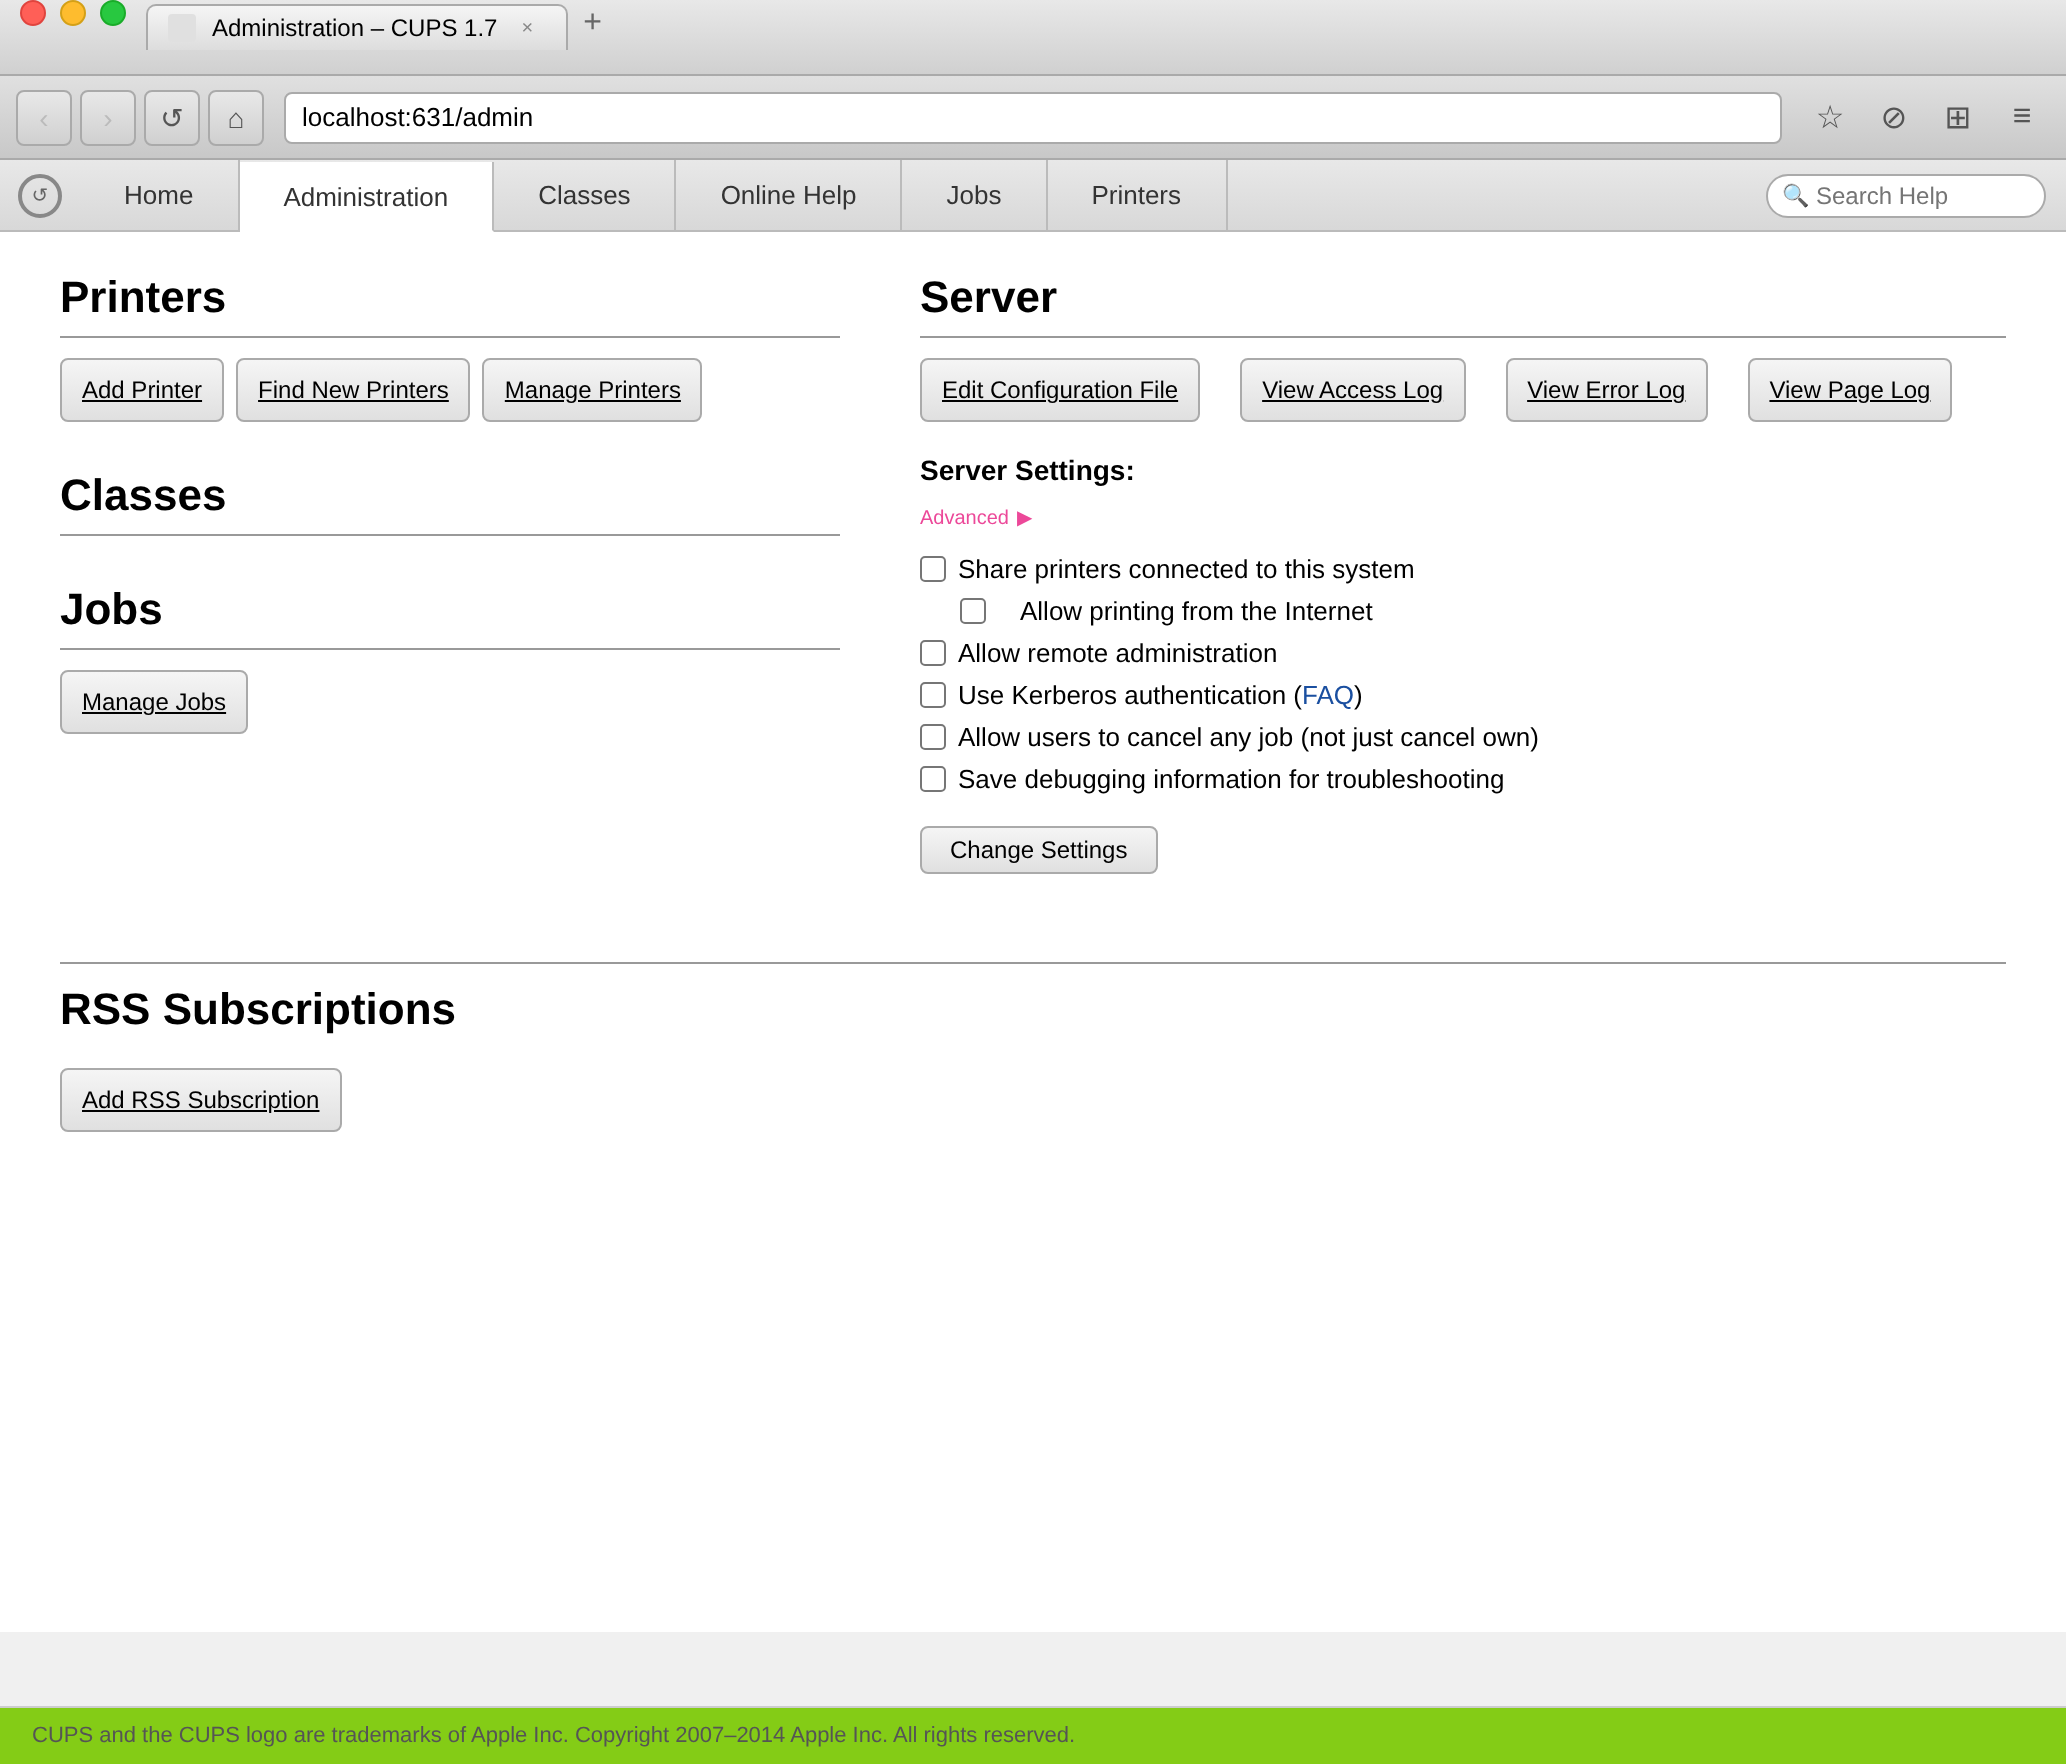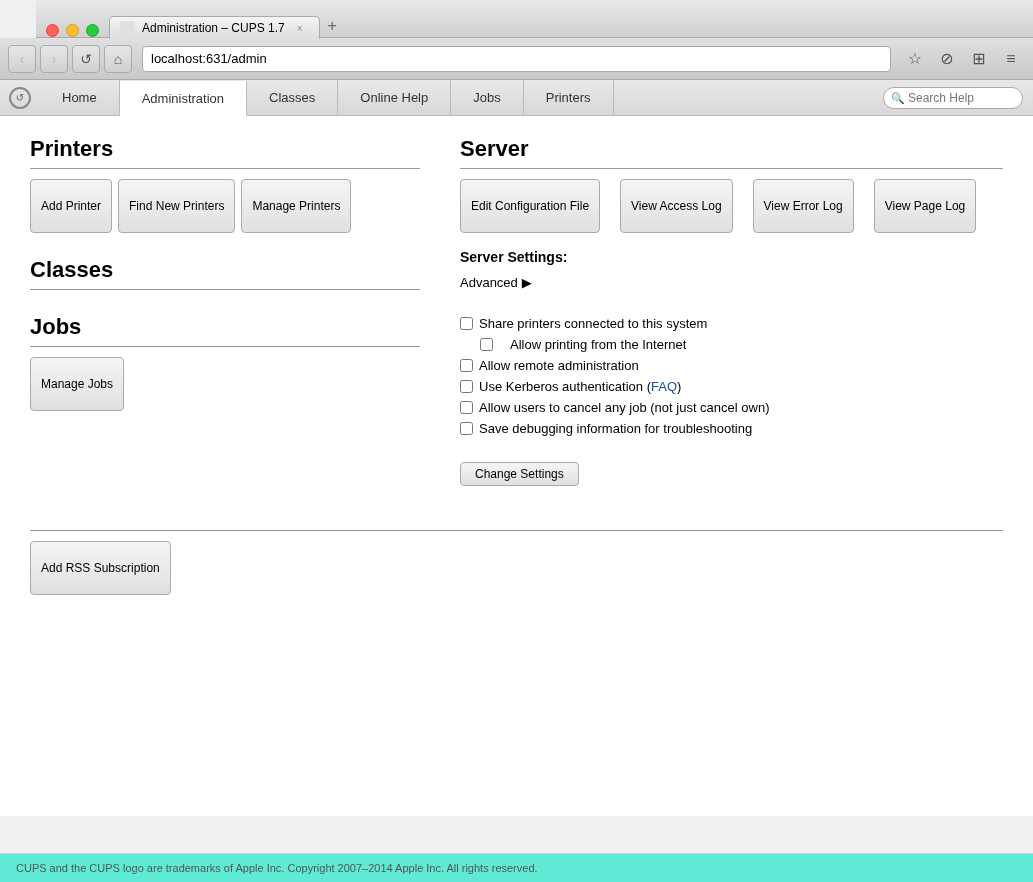--- a/index.html
+++ b/index.html
@@ -11,25 +11,24 @@
       color: #000;
       width: 1033px;
       min-height: 882px;
     }
 
     
     .titlebar {
       background: linear-gradient(to bottom, #e8e8e8, #d0d0d0);
       height: 38px;
       display: flex;
-      align-items: flex-end;
+      align-items: flex-start;
       padding: 0 10px;
       border-bottom: 1px solid #aaa;
       position: relative;
-      margin-left: 36px;
     }
     .window-controls {
       display: flex;
       gap: 7px;
       align-items: center;
     }
     .win-btn {
       width: 13px;
       height: 13px;
       border-radius: 50%;
@@ -247,27 +246,28 @@
     }
 
     .btn-group {
       display: flex;
       gap: 6px;
       flex-wrap: wrap;
       margin-top: 10px;
     }
 
     .action-btn {
-      padding: 19px 10px;
+      padding: 8px 10px;
       font-size: 12px;
       background: linear-gradient(to bottom, #f5f5f5, #e0e0e0);
       border: 1px solid #aaa;
       border-radius: 4px;
       cursor: pointer;
       color: #000;
+      text-decoration: underline;
     }
 
     .server-section-title {
       font-size: 22px;
       font-weight: bold;
       margin-bottom: 9px;
       padding-bottom: 6px;
       border-bottom: 1px solid #999;
     }
 
@@ -279,28 +279,28 @@
       margin-bottom: 16px;
     }
 
     .server-settings-label {
       font-size: 14px;
       font-weight: bold;
       margin-bottom: 10px;
     }
 
     .advanced-toggle {
-      color: #000000;
-      cursor: pointer;
-      font-size: 13px;
+      color: #ec4899;
+      cursor: pointer;
+      font-size: 10px;
       display: flex;
       align-items: center;
       gap: 4px;
       text-decoration: none;
-      margin-bottom: 26px;
+      margin-bottom: 12px;
     }
 
     .checkbox-row {
       display: flex;
       align-items: flex-start;
       margin-bottom: 6px;
       font-size: 13px;
     }
     .checkbox-row input[type="checkbox"] {
       margin-right: 6px;
@@ -310,42 +310,42 @@
     .checkbox-indent {
       margin-left: 20px;
       gap: 11px;
     }
     .faq-link {
       color: #1a4fa0;
       text-decoration: none;
     }
 
     .change-settings-btn {
-      margin-top: 20px;
+      margin-top: 10px;
       padding: 4px 14px;
       font-size: 12px;
       background: linear-gradient(to bottom, #f5f5f5, #e0e0e0);
       border: 1px solid #aaa;
       border-radius: 4px;
       cursor: pointer;
     }
 
     .rss-section {
       margin-top: 20px;
       width: 100%;
     }
     .rss-divider {
       border: none;
       border-top: 1px solid #999;
       margin-bottom: 10px;
     }
 
     
     .footer {
-      background: #5eead4;
+      background: #84cc16;
       border-top: 1px solid #ccc;
       padding: 8px 16px;
       font-size: 11px;
       color: #555;
       position: fixed;
       bottom: 0;
       width: 1033px;
     }
   </style>
 </head>
@@ -493,20 +493,21 @@
 
         <button class="change-settings-btn">Change Settings</button>
 
       </div>
 
     </div>
   </div>
 
   <div class="rss-section">
     <hr class="rss-divider">
+    <div class="section-title" style="border-bottom:none; font-size:22px; margin-bottom:10px;">RSS Subscriptions</div>
     <div class="btn-group">
       <button class="action-btn">Add RSS Subscription</button>
     </div>
   </div>
 
 </div>
 
 <div class="footer">
   <span>CUPS and the CUPS logo are trademarks of Apple Inc. Copyright 2007–2014 Apple Inc. All rights reserved.</span>
 </div>

